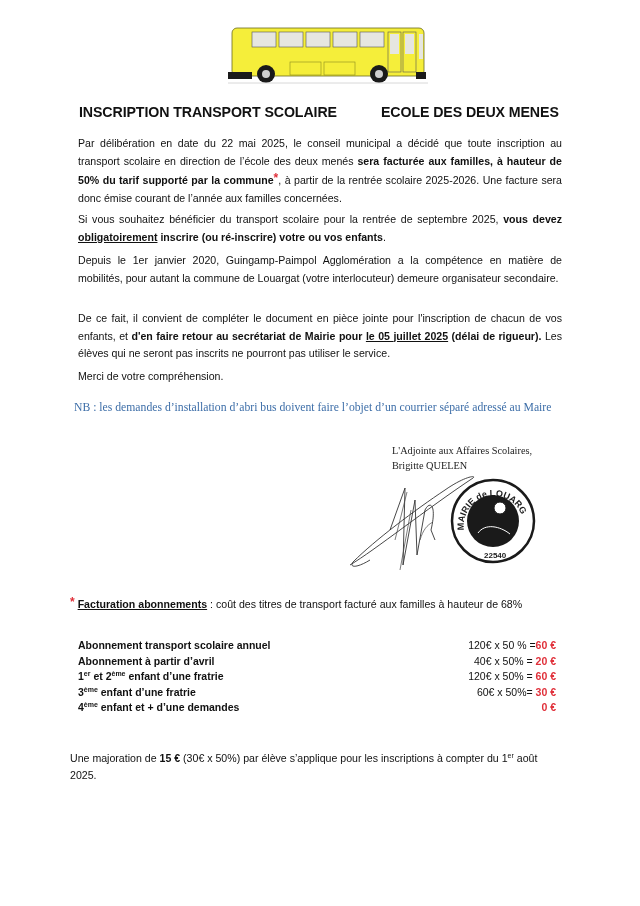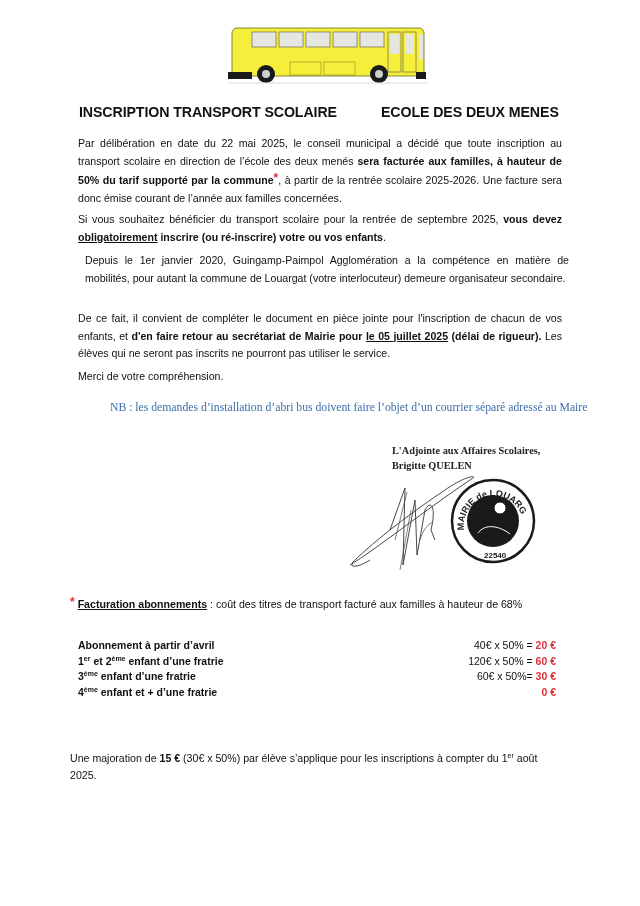--- a/index.html
+++ b/index.html
@@ -15,30 +15,30 @@
   .title-right { position: absolute; left: 302px; top: 0; }
 
   .para { position: absolute; left: 78px; width: 484px; font-size: 10.6px; line-height: 17.5px;
           text-align: justify; }
   .para b { font-weight: bold; }
   .para u { text-decoration: underline; }
   .red-star { color: #e0303a; font-weight: bold; font-size: 12px; vertical-align: 2px; }
 
   .p1 { top: 135px; }
   .p2 { top: 211px; }
-  .p3 { top: 252px; margin-left: 7px; }
+  .p3 { top: 252px; }
   .p4 { top: 310px; }
   .p5 { top: 368px; }
 
   .nb { position: absolute; left: 74px; top: 400px; width: 480px;
         font-family: "Liberation Serif", serif; font-size: 11.7px; line-height: 16.5px;
-        color: #3d6ea8; margin-left: 36px; }
+        color: #3d6ea8; }
 
   .sign-title { position: absolute; left: 392px; top: 443px;
-                font-family: "Liberation Serif", serif; font-size: 10.3px; line-height: 15px; color: #222; font-weight: bold; }
+                font-family: "Liberation Serif", serif; font-size: 10.3px; line-height: 15px; color: #222; }
   .signature { position: absolute; left: 345px; top: 470px; width: 130px; height: 110px; }
   .stamp { position: absolute; left: 450px; top: 478px; width: 86px; height: 86px; }
 
   .fact { position: absolute; left: 70px; top: 595px; font-size: 10.6px; }
   .fact .hdr { font-weight: bold; text-decoration: underline; }
 
   .tariffs { position: absolute; left: 78px; top: 639px; width: 478px; font-size: 10.5px; }
   .trow { position: relative; height: 15.5px; }
   .tlabel { position: absolute; left: 0; top: 0; font-weight: bold; white-space: nowrap; }
   .tlabel sup { font-size: 7px; vertical-align: 4px; line-height: 0; }
@@ -125,33 +125,37 @@
     <text x="34" y="80" font-family="Liberation Sans, sans-serif" font-size="8" font-weight="bold" fill="#1a1a1a">22540</text>
   </svg>
 
   <div class="fact">
     <span class="red-star">*</span>
     <span class="hdr">Facturation abonnements</span><span> : coût des titres de transport facturé aux familles à hauteur de 68%</span>
   </div>
 
   <div class="tariffs" id="tariffs">
       <div class="trow">
+        <span class="tlabel"><span>Abonnement transport scolaire annuel</span><sup></sup><span></span><sup></sup><span></span></span>
+        <span class="tcalc"><span>120€ x 50 % =</span><span class="tresult">60 €</span></span>
+      </div>
+      <div class="trow">
         <span class="tlabel"><span>Abonnement à partir d’avril</span><sup></sup><span></span><sup></sup><span></span></span>
         <span class="tcalc"><span>40€ x 50% = </span><span class="tresult">20 €</span></span>
       </div>
       <div class="trow">
         <span class="tlabel"><span>1</span><sup>er</sup><span> et 2</span><sup>ème</sup><span> enfant d’une fratrie</span></span>
         <span class="tcalc"><span>120€ x 50% = </span><span class="tresult">60 €</span></span>
       </div>
       <div class="trow">
         <span class="tlabel"><span>3</span><sup>ème</sup><span> enfant d’une fratrie</span><sup></sup><span></span></span>
         <span class="tcalc"><span>60€ x 50%= </span><span class="tresult">30 €</span></span>
       </div>
       <div class="trow">
-        <span class="tlabel"><span>4</span><sup>ème</sup><span> enfant et + d’une fratrie</span><sup></sup><span></span></span>
+        <span class="tlabel"><span>4</span><sup>ème</sup><span> enfant et + d’une demandes</span><sup></sup><span></span></span>
         <span class="tcalc"><span></span><span class="tresult">0 €</span></span>
       </div>
     </div>
 
   <div class="maj">
     <span>Une majoration de </span><b>15 €</b><span> (30€ x 50%) par élève s’applique pour les inscriptions à compter du 1</span><sup>er</sup><span> août 2025.</span>
   </div>
 
 </div>
 

